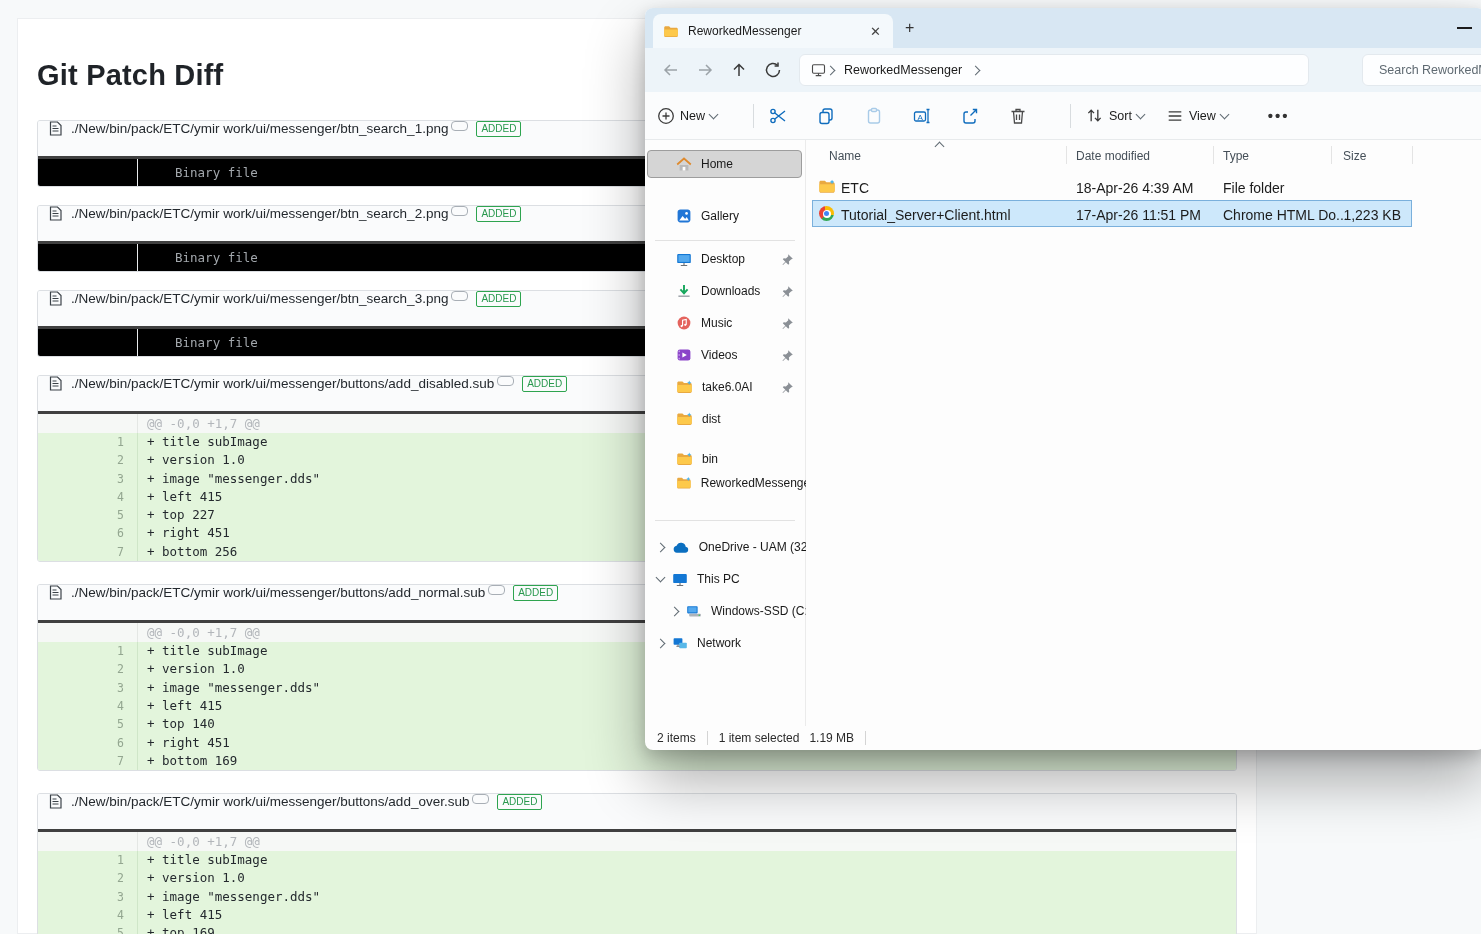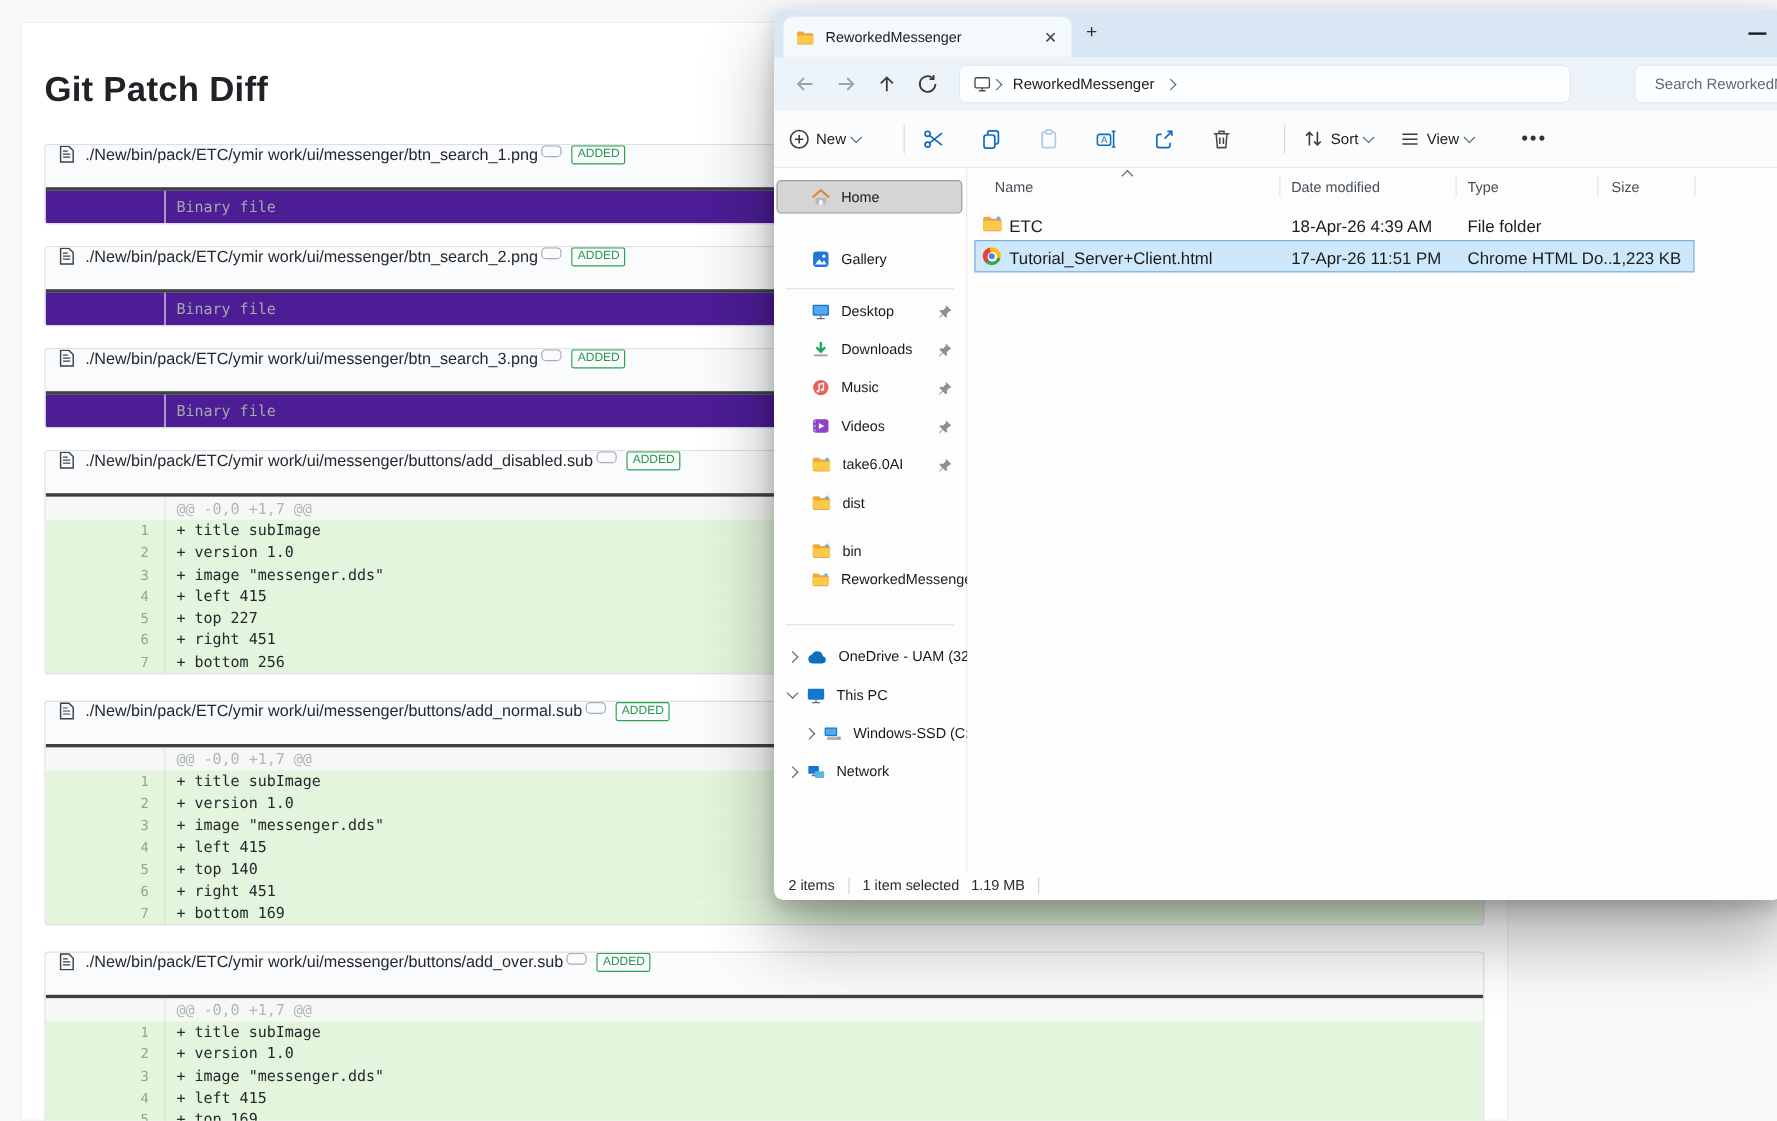--- a/index.html
+++ b/index.html
@@ -14,21 +14,21 @@
   .fs.binary{margin-bottom:18px;}
   .fs.code{margin-bottom:22px;}
   .fs-h{height:35px;background:#fafbfc;border-bottom:3px solid #404040;
         display:flex;align-items:flex-start;padding:0 11px;}
   .fs-path{font-size:13.5px;color:#24292e;margin-left:9px;}
   .copy-pill{width:15px;height:8px;border:1px solid #a8aeb5;border-radius:4px;margin-left:3px;flex:none;}
   .badge{margin-left:8px;font-size:10px;color:#28984d;border:1px solid #2ea44f;
          border-radius:2px;padding:1px 4px;line-height:12px;flex:none;}
   .drow{display:flex;font-family:"DejaVu Sans Mono","Liberation Mono",monospace;}
   .gut{width:100px;flex:none;box-sizing:border-box;border-right:1px solid #e8eaec;}
-  .drow.bin{height:27px;background:#4c1d95;}
+  .drow.bin{height:27px;background:#000000;gap:28px;}
   .drow.bin .txt{color:#a3a8ad;font-size:12.5px;line-height:27px;padding-left:9px;}
   .drow.hunk{height:19px;background:#f6f8f6;}
   .drow.hunk .gut{border-right-color:#e4e7e4;}
   .drow.hunk .txt{color:#b2b6ba;font-size:12.5px;line-height:19px;padding-left:9px;}
   .drow.cl{height:18.3px;background:#e3f5dc;}
   .drow.cl .gut{border-right:1px solid #cfe6c8;color:#93a690;font-size:11.5px;
                 line-height:18.3px;text-align:right;padding-right:13px;}
   .drow.cl .txt{color:#24292e;font-size:12.5px;line-height:18.3px;padding-left:9px;white-space:pre;}
   .doc-ic{flex:none;}
   

